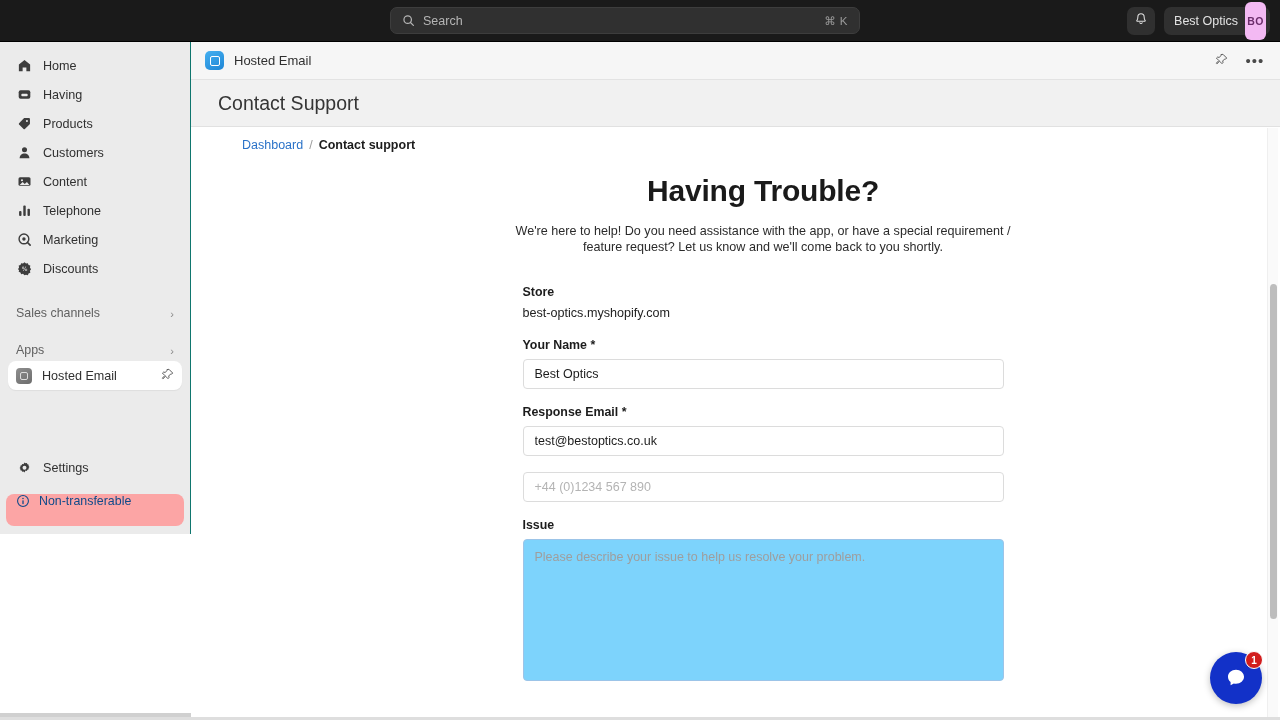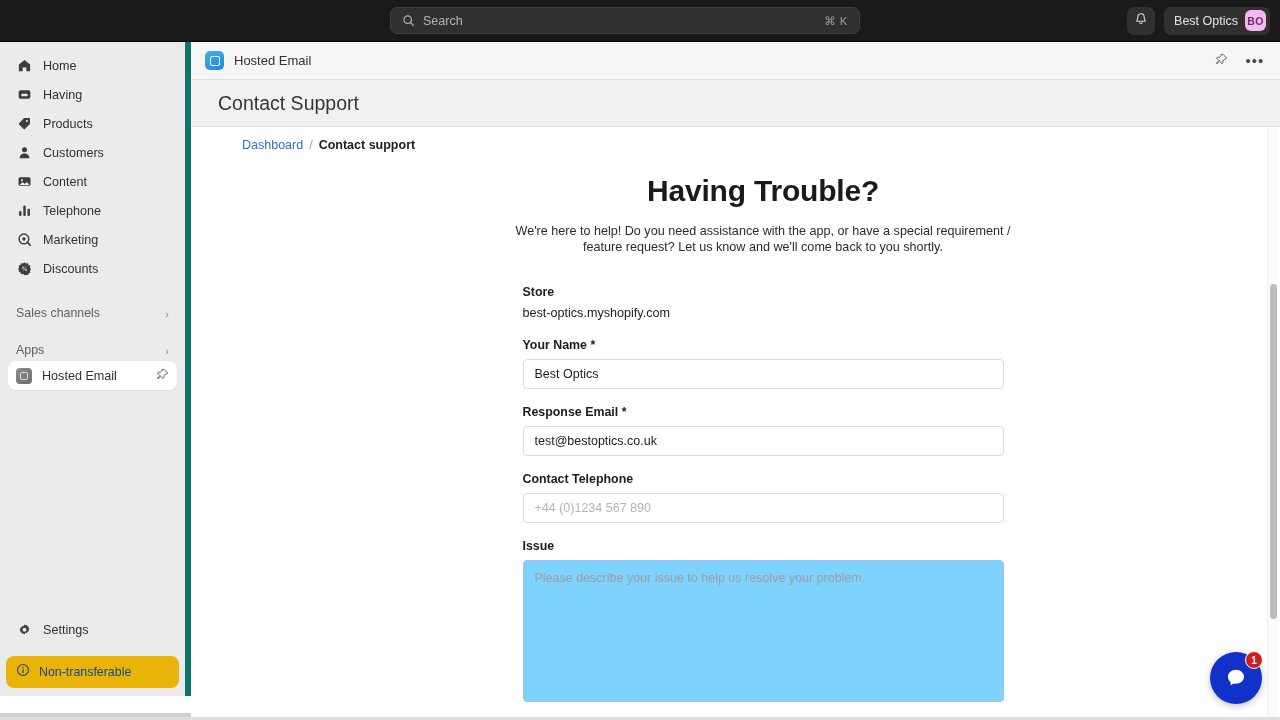--- a/index.html
+++ b/index.html
@@ -45,33 +45,33 @@
     display: flex; align-items: center; justify-content: center;
   }
   .user-chip {
     height: 28px; border-radius: 7px;
     background: #303030;
     display: flex; align-items: center; gap: 7px;
     padding: 0 4px 0 10px;
   }
   .user-name { color: #e3e3e3; font-size: 12.5px; }
   .avatar {
-    width: 21px; height: 21px; border-radius: 6px;
+    width: 21px; height: 38px; border-radius: 6px;
     background: #f3b9f3;
     color: #6b2d6b; font-size: 10.5px; font-weight: 600;
     display: flex; align-items: center; justify-content: center;
     letter-spacing: .3px;
   }
 
   
   .sidebar {
     position: absolute; top: 42px; left: 0;
-    width: 191px; height: 654px;
+    width: 191px; height: 492px;
     background: #ebebeb;
-    border-right: 6px solid #0f766e;
+    border-right: 1px solid #0f766e;
   }
   .nav-list { padding: 9px 8px 0 8px; }
   .nav-item {
     display: flex; align-items: center;
     height: 29px; border-radius: 8px;
     padding: 0 8px; gap: 11px;
     cursor: pointer;
   }
   .nav-ico { width: 16px; height: 16px; display: flex; align-items: center; justify-content: center; flex: 0 0 auto; }
   .nav-label { font-size: 12.6px; color: #303030; }
@@ -101,24 +101,24 @@
   .app-ico-inner { width: 8px; height: 8px; border: 1.3px solid #dcdcdc; border-radius: 2px; }
   .app-label { font-size: 12.6px; color: #303030; flex: 1 1 auto; }
 
   .sidebar-bottom { position: absolute; bottom: 0; left: 0; width: 100%; }
   .settings-item {
     display: flex; align-items: center; gap: 11px;
     height: 29px; border-radius: 8px;
     margin: 0 8px 12px 8px; padding: 0 8px; cursor: pointer;
   }
   .nontransfer {
-    display: flex; align-items: center; gap: 9px;
+    display: flex; gap: 9px;
     height: 32px;
     margin: 0 6px 8px 6px; padding: 0 10px;
-    background: #eab308; border-radius: 8px;
+    background: #fca5a5; border-radius: 8px;
   }
   .nontransfer-label { font-size: 12.4px; color: #0f4a8a; }
 
   
   .app-header {
     position: absolute; top: 42px; left: 191px;
     width: 1089px; height: 38px;
     background: #f6f6f6;
     border-bottom: 1px solid #e3e3e3;
     display: flex; align-items: center;
@@ -469,21 +469,20 @@
         <div class="field-label">Your Name *</div>
         <input class="text-input" type="text" value="Best Optics" placeholder="Your Name" style="">
       </div>
 
       <div class="field">
         <div class="field-label">Response Email *</div>
         <input class="text-input" type="text" value="test@bestoptics.co.uk" placeholder="Response Email" style="">
       </div>
 
       <div class="field">
-        <div class="field-label">Contact Telephone</div>
         <input class="text-input" type="text" placeholder="+44 (0)1234 567 890" style="">
       </div>
 
       <div class="field">
         <div class="field-label">Issue</div>
         <textarea class="textarea" placeholder="Please describe your issue to help us resolve your problem." style=""></textarea>
       </div>
 
     </div>
 

